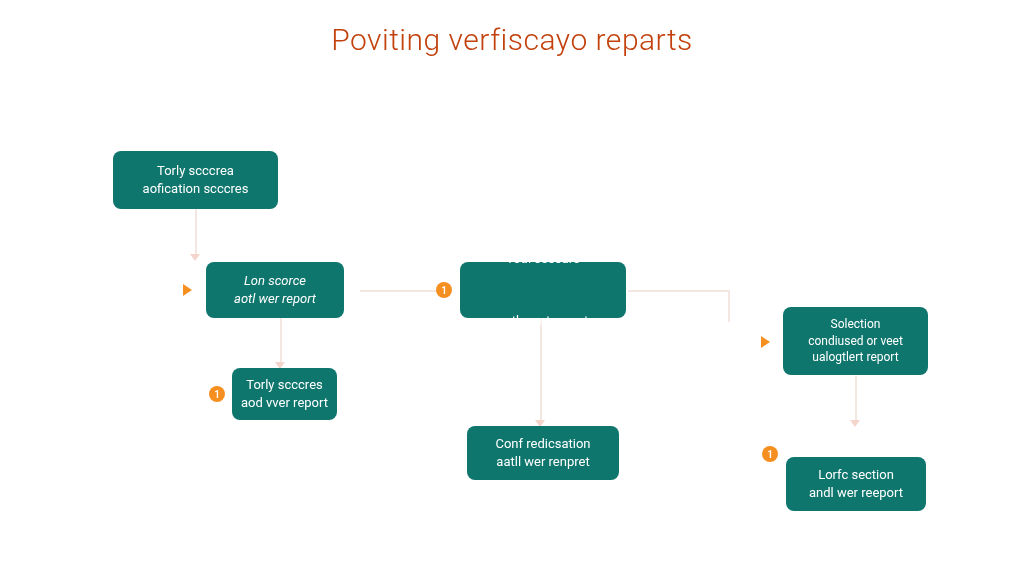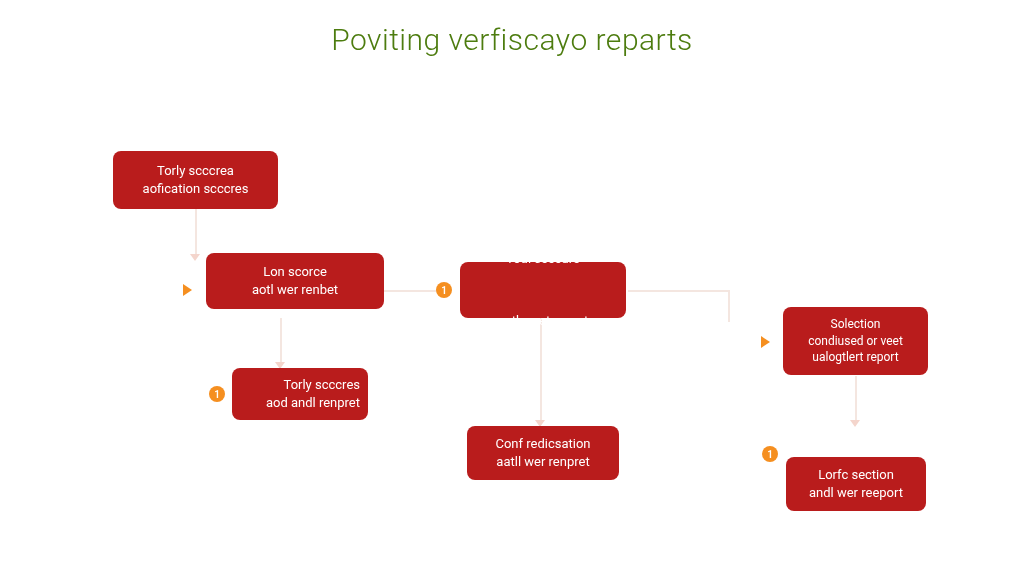--- a/index.html
+++ b/index.html
@@ -12,26 +12,26 @@
     overflow: hidden;
   }
   .title {
     position: absolute;
     top: 22px;
     left: 0;
     width: 1024px;
     text-align: center;
     font-size: 30px;
     font-weight: 300;
-    color: #4d7c0f;
+    color: #c2410c;
     letter-spacing: 0.5px;
   }
   .node {
     position: absolute;
-    background: #b91c1c;
+    background: #0f766e;
     color: #ffffff;
     border-radius: 8px;
     display: flex;
     flex-direction: column;
     align-items: center;
     justify-content: center;
     font-size: 13px;
     line-height: 1.4;
     text-align: center;
     padding: 0 8px;
@@ -95,29 +95,29 @@
 
 <div class="conn v" style="left:855px; top:376px; height:48px;"></div>
 <div class="arrow-down" style="left:850px; top:420px;"></div>
 
 <div class="node" style="left:113px; top:151px; width:165px; height:58px;">
   <span>Torly scccrea</span>
   <span>aofication scccres</span>
 </div>
 
 <div class="tri" style="left:183px; top:284px;"></div>
-<div class="node" style="left:206px; top:253px; width:178px; height:56px;">
+<div class="node" style="left:206px; top:262px; width:138px; height:56px;font-style:italic;">
   <span>Lon scorce</span>
-  <span>aotl wer renbet</span>
+  <span>aotl wer report</span>
 </div>
 
 <div class="badge" style="left:209px; top:386px;">1</div>
-<div class="node" style="left:232px; top:368px; width:136px; height:52px;align-items:flex-end;">
+<div class="node" style="left:232px; top:368px; width:105px; height:52px;">
   <span>Torly scccres</span>
-  <span>aod andl renpret</span>
+  <span>aod vver report</span>
 </div>
 
 <div class="badge" style="left:436px; top:282px;">1</div>
 <div class="node" style="left:460px; top:262px; width:166px; height:56px;gap:44px;">
   <span>Todl seccure</span>
   <span>aatk veet report</span>
 </div>
 
 <div class="node" style="left:467px; top:426px; width:152px; height:54px;">
   <span>Conf redicsation</span>

